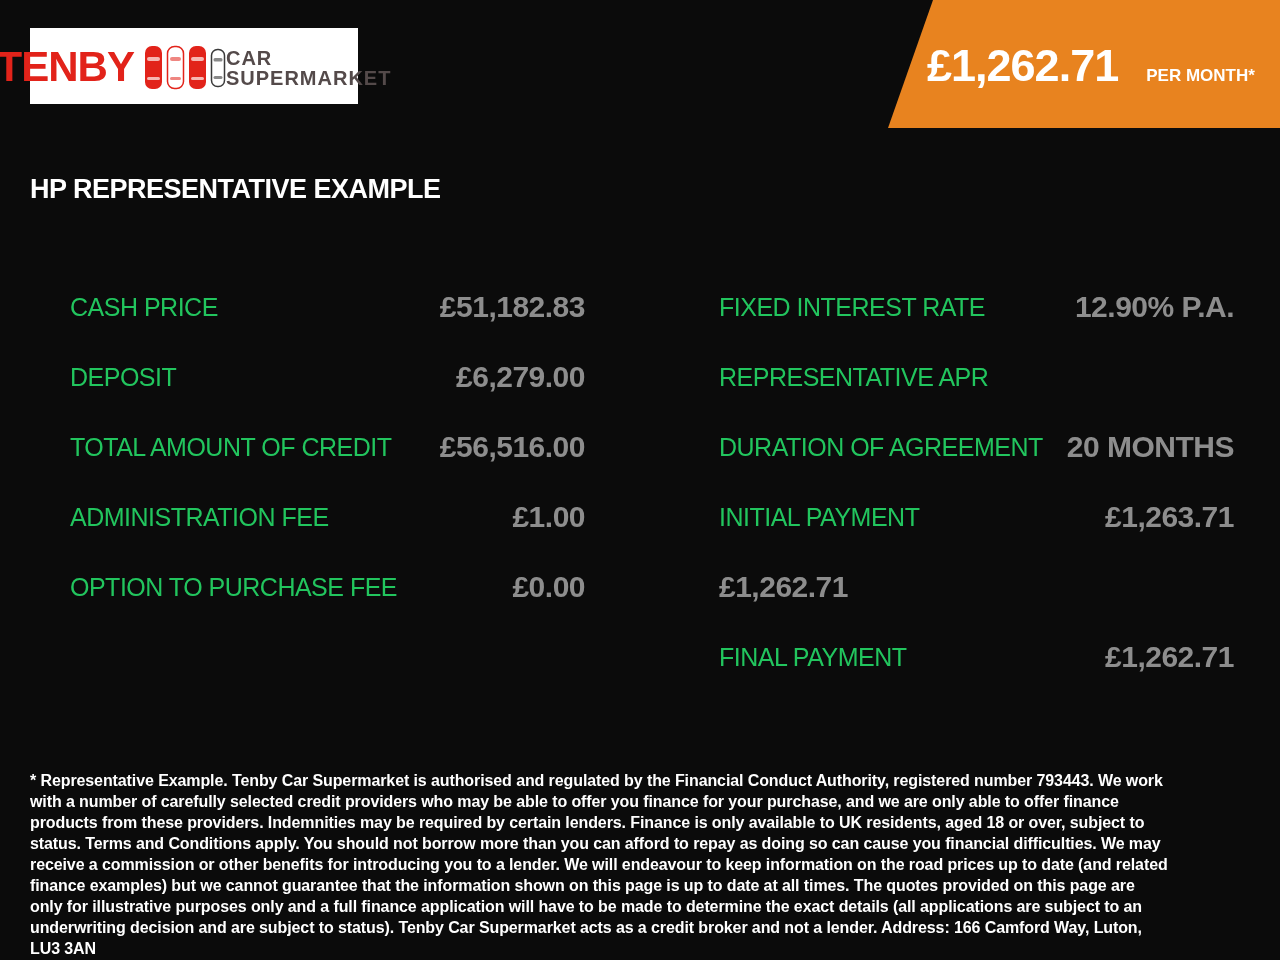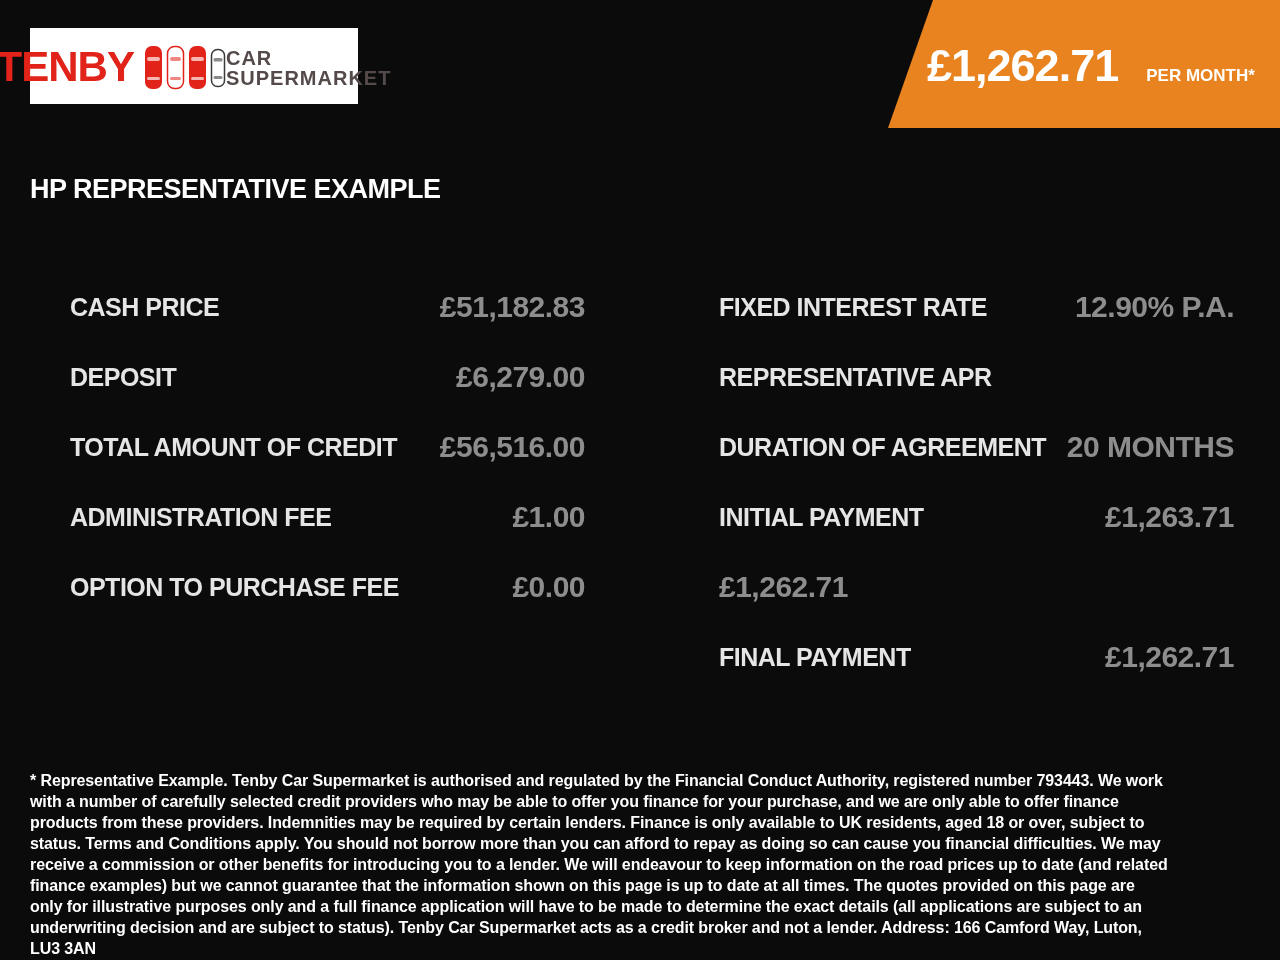--- a/index.html
+++ b/index.html
@@ -92,22 +92,22 @@
   .finance-col.left  { left: 70px; }
   .finance-col.right { left: 719px; }
   .finance-row {
     height: 70px;
     display: flex;
     justify-content: space-between;
     align-items: center;
   }
   .finance-label {
     font-size: 25px;
-    font-weight: bold;
-    color: #e5e5e5;
+    font-weight: normal;
+    color: #22c55e;
     letter-spacing: -0.5px;
     white-space: nowrap;
   }
   .finance-value {
     font-size: 30px;
     font-weight: bold;
     color: #8d8d8d;
     letter-spacing: -0.5px;
     white-space: nowrap;
   }

